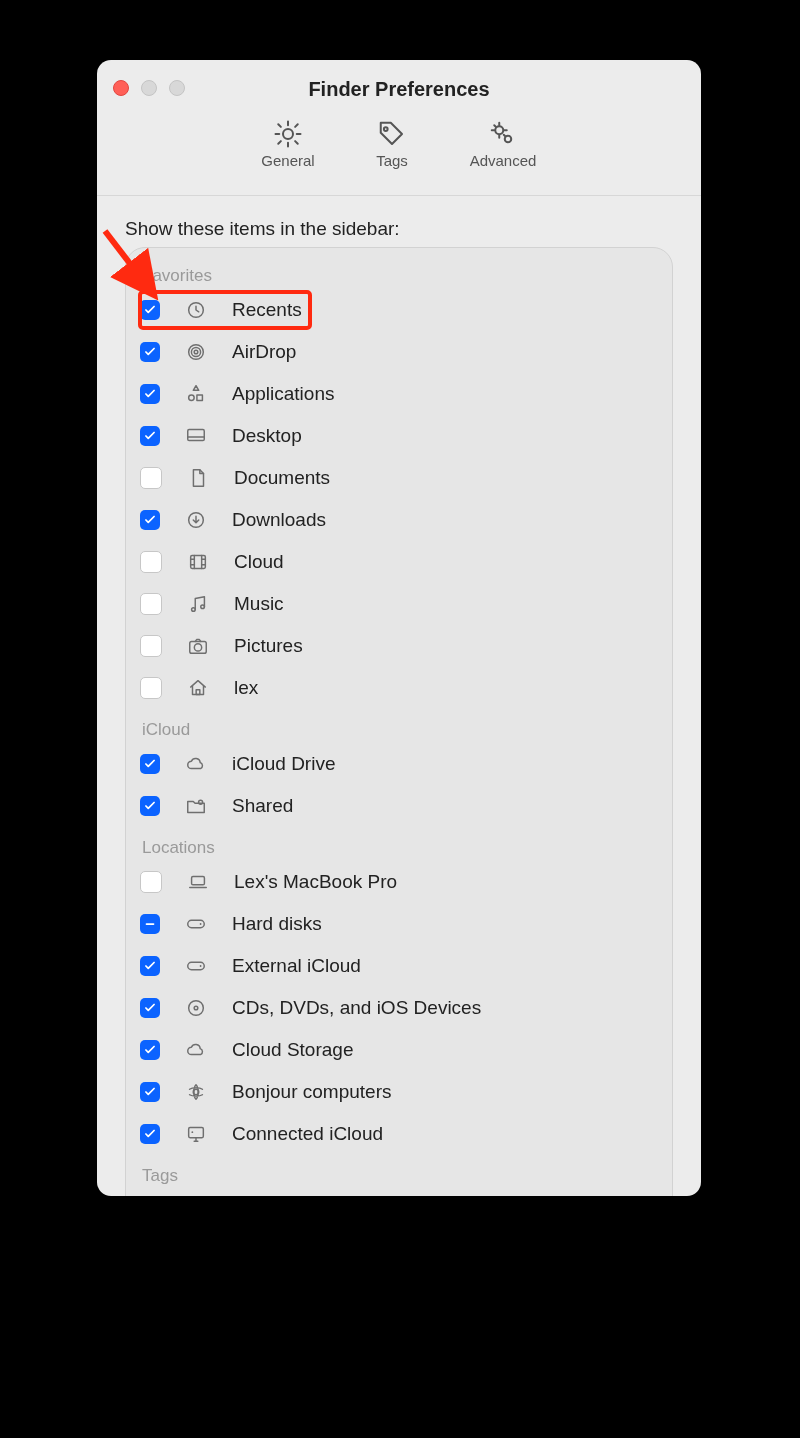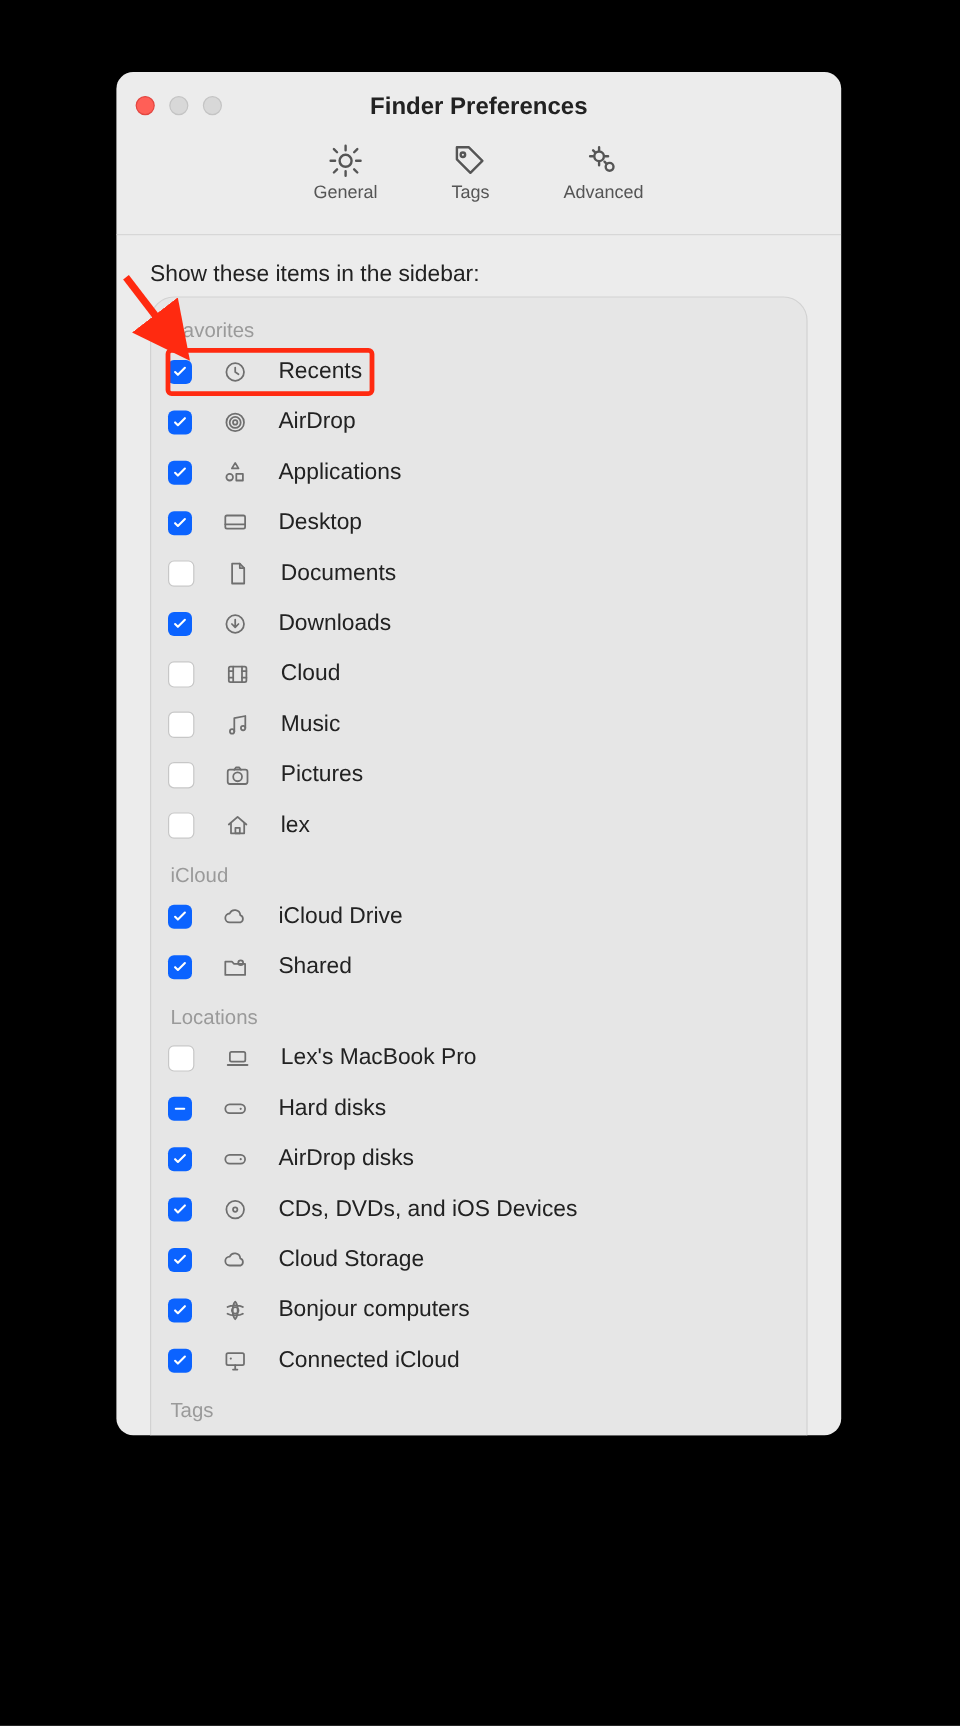--- a/index.html
+++ b/index.html
@@ -265,21 +265,21 @@
             <svg width="14" height="14" viewBox="0 0 24 24">
               <path d="M5 12l4 4 10-10" stroke="#fff" stroke-width="3" fill="none" stroke-linecap="round" stroke-linejoin="round"></path>
             </svg>
           </div>
           <div class="ricon">
             <svg width="22" height="22" viewBox="0 0 24 24">
               <rect x="3" y="8" width="18" height="8" rx="4" stroke="#6f6f6f" stroke-width="1.6" fill="none" stroke-linecap="round" stroke-linejoin="round"></rect>
               <circle cx="17" cy="12" r="1" fill="#6f6f6f"></circle>
             </svg>
           </div>
-          <div class="rlabel">AirDrop disks</div>
+          <div class="rlabel">External iCloud</div>
         </div>
         <div class="row">
           <div class="chk on">
             <svg width="14" height="14" viewBox="0 0 24 24">
               <path d="M5 12l4 4 10-10" stroke="#fff" stroke-width="3" fill="none" stroke-linecap="round" stroke-linejoin="round"></path>
             </svg>
           </div>
           <div class="ricon">
             <svg width="22" height="22" viewBox="0 0 24 24">
               <circle cx="12" cy="12" r="8" stroke="#6f6f6f" stroke-width="1.6" fill="none" stroke-linecap="round" stroke-linejoin="round"></circle>

